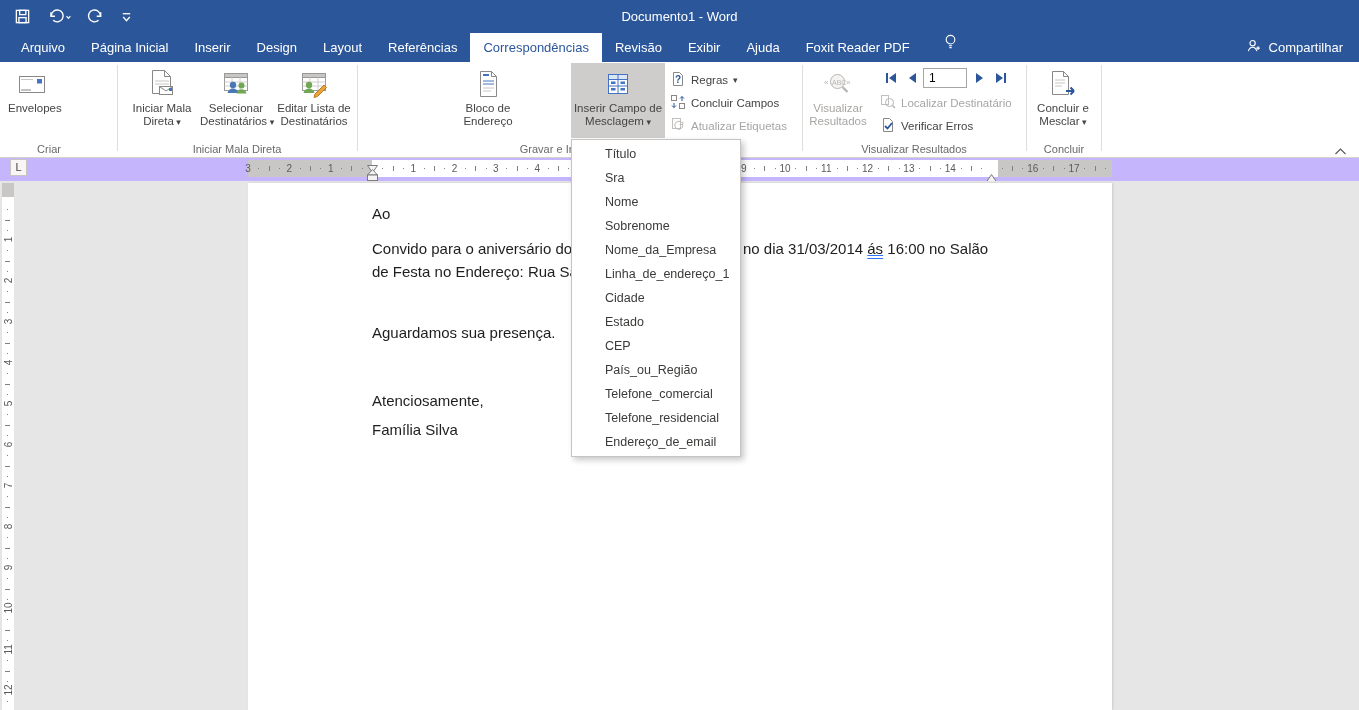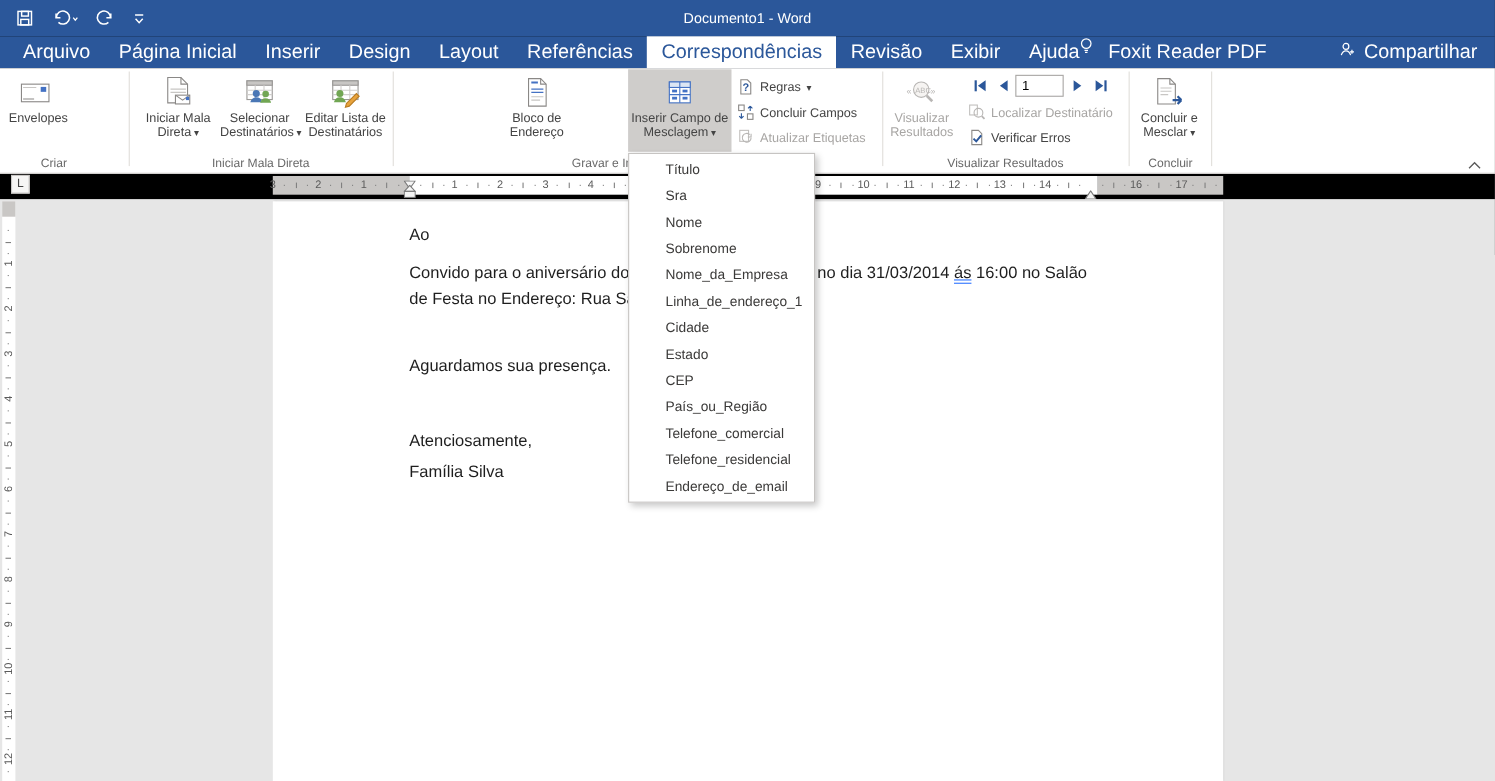--- a/index.html
+++ b/index.html
@@ -1,29 +1,29 @@
 <!DOCTYPE html>
 <html><head>
 <meta charset="utf-8">
 <style>
   * { margin:0; padding:0; box-sizing:border-box; }
   body { font-family:"Liberation Sans", sans-serif; }
-  .app { position:relative; width:1359px; height:710px; background:#000000; overflow:hidden; font-family:"Liberation Sans",sans-serif; }
+  .app { position:relative; width:1359px; height:710px; background:#c4b5fd; overflow:hidden; font-family:"Liberation Sans",sans-serif; }
 
   
   .titlebar { position:absolute; left:0; top:0; width:100%; height:33px; background:#2b579a; color:#fff; }
   .qat { position:absolute; left:14px; top:0; height:33px; display:flex; align-items:center; gap:16px; }
   .qbtn { display:flex; align-items:center; cursor:default; }
   .title { position:absolute; left:0; width:100%; text-align:center; line-height:33px; font-size:13px; color:#fff; }
   .win-controls { position:absolute; right:0; top:0; height:33px; display:flex; align-items:center; }
   .entrar { background:#fff; color:#2b579a; border:none; font-size:13px; font-family:inherit; padding:5px 13px; margin-right:22px; }
   .wbtn { width:46px; height:33px; display:flex; align-items:center; justify-content:center; }
 
   
-  .menubar { position:absolute; left:0; top:33px; width:100%; height:29px; background:#2b579a; color:#fff; font-size:18px; }
+  .menubar { position:absolute; left:0; top:33px; width:100%; height:29px; background:#2b579a; color:#fff; font-size:13px; }
   .tabstrip { position:absolute; left:8px; top:0; height:29px; display:flex; }
   .tab { padding:0 13px; display:flex; align-items:center; white-space:nowrap; }
   .tab.active { background:#fff; color:#2b579a; }
   .tellme { position:absolute; left:855px; top:0; height:29px; display:flex; align-items:center; gap:9px;flex-direction:column; }
   .share { position:absolute; right:16px; top:0; height:29px; display:flex; align-items:center; gap:7px; }
 
   
   .ribbon { position:absolute; left:0; top:62px; width:100%; height:96px; background:#fff; border-bottom:1px solid #d4d2d0; }
   .sep { position:absolute; top:3px; height:86px; width:1px; background:#e0deda; }
   .group-label { position:absolute; top:81px; transform:translateX(-50%); font-size:11px; color:#696969; white-space:nowrap; }

